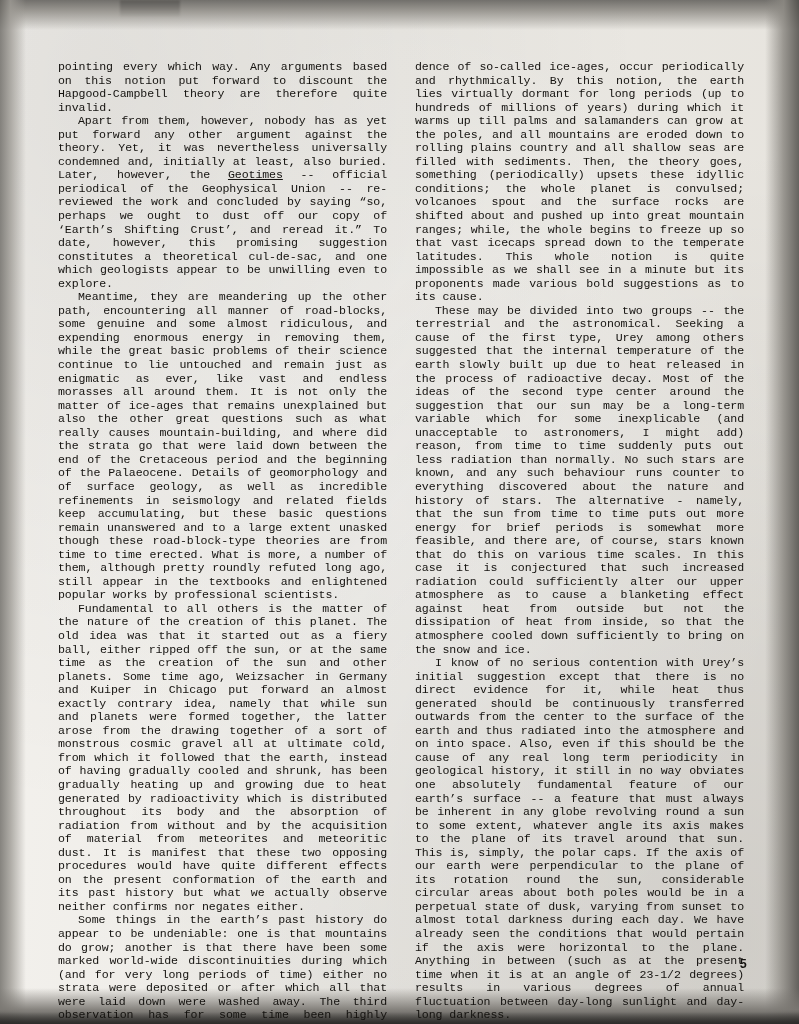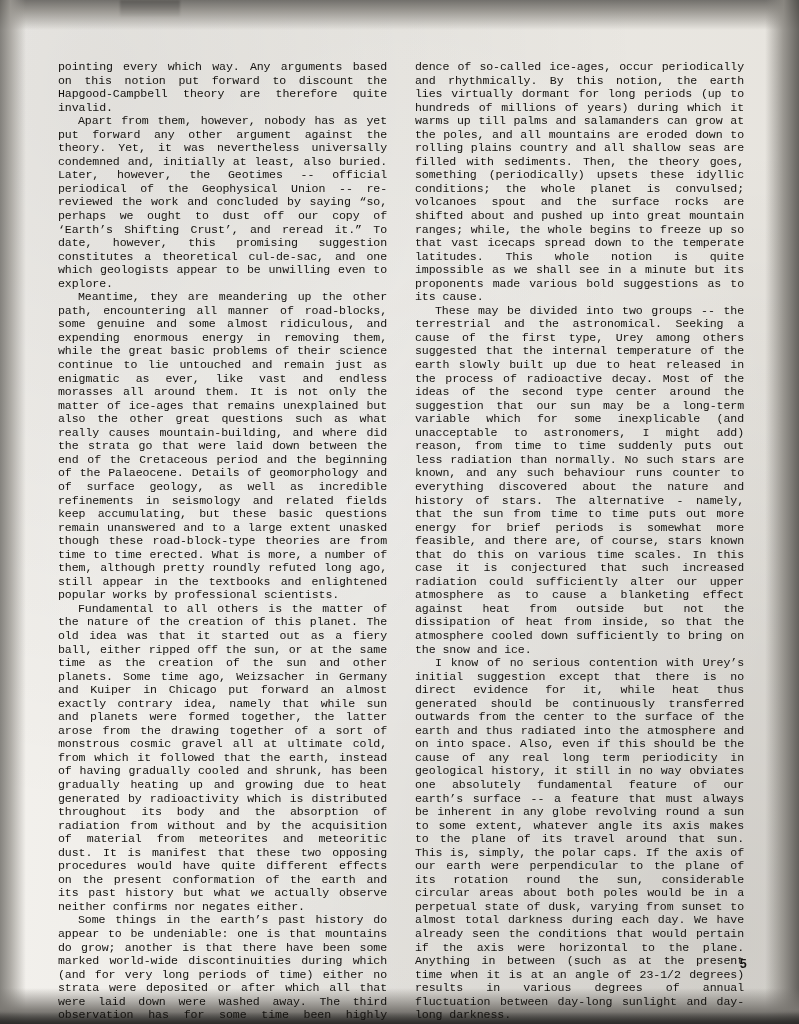--- a/index.html
+++ b/index.html
@@ -99,20 +99,21 @@
     line-height: 13.55px;
     color: #14120f;
     text-align: justify;
     text-indent: 20px;
     letter-spacing: -0.1px;
   }
   p.noindent {
     text-indent: 0;
   }
   .u {
+    text-decoration: underline;
     margin-top: 18px;
   }
   .pagenum {
     position: absolute;
     right: 52px;
     bottom: 52px;
     font-family: "Liberation Mono", monospace;
     font-size: 12.5px;
     font-weight: bold;
     color: #14120f;

